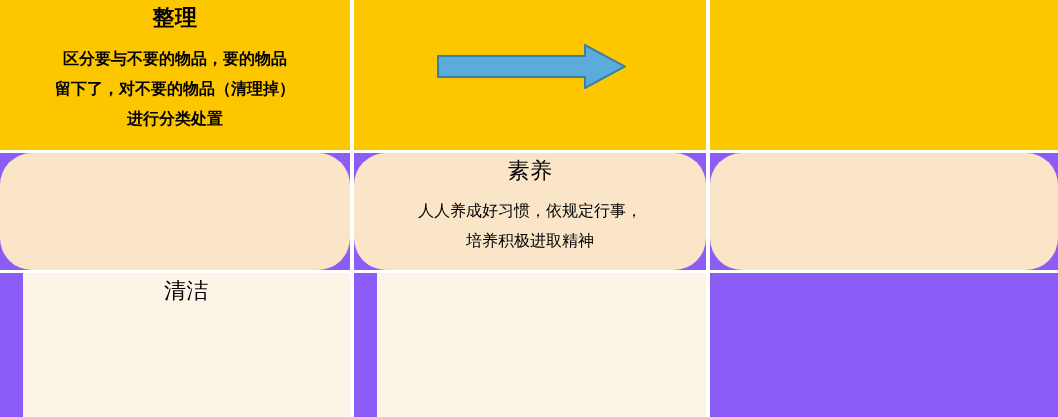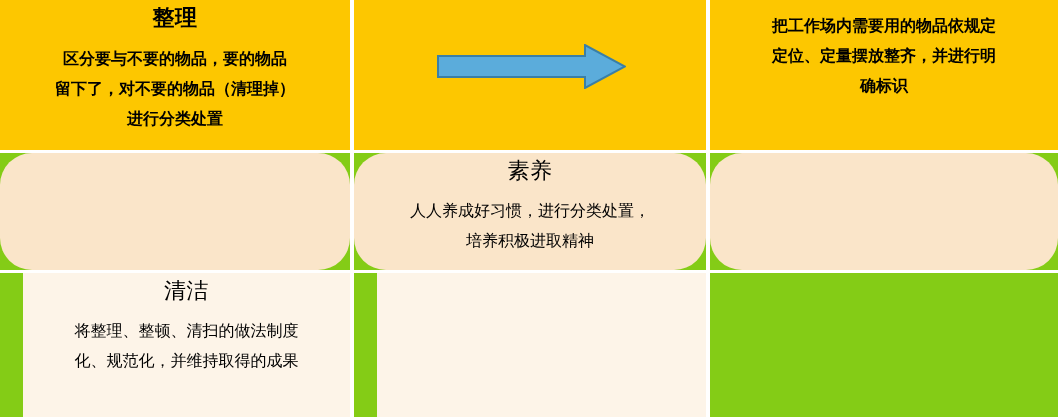--- a/index.html
+++ b/index.html
@@ -7,21 +7,21 @@
     padding: 0;
     background: #ffffff;
   }
   body {
     font-family: "Liberation Sans", "DejaVu Sans", sans-serif;
   }
   #board {
     position: relative;
     width: 1058px;
     height: 417px;
-    background: #84cc16;
+    background: #8b5cf6;
     overflow: hidden;
   }
   .grid {
     position: absolute;
     inset: 0;
     display: grid;
     grid-template-columns: 350px 4px 352px 4px 348px;
     grid-template-rows: 150px 3px 117px 3px 144px;
   }
   .cell {
@@ -104,63 +104,58 @@
         <svg width="189" height="45" viewBox="0 0 189 45" xmlns="http://www.w3.org/2000/svg">
           <polygon points="1,12 148,12 148,1 188,22.5 148,44 148,33 1,33" fill="#5BACDB" stroke="#3A7FA6" stroke-width="2" stroke-linejoin="miter"></polygon>
         </svg>
       </div>
     </div>
 
     <div class="gap"></div>
 
     <div class="cell bg-yellow r1">
       <div class="cell-inner">
-        <div class="body bold">把工作场内需要用的物品依规定
-定位、定量摆放整齐，并进行明
-确标识</div>
       </div>
     </div>
 
     <div class="gap"></div>
     <div class="gap"></div>
     <div class="gap"></div>
     <div class="gap"></div>
     <div class="gap"></div>
 
     <div class="cell bg-peach">
       
     </div>
 
     <div class="gap"></div>
 
     <div class="cell bg-peach r2c2">
       <div class="cell-inner">
         <div class="title">素养</div>
-        <div class="body">人人养成好习惯，进行分类处置，
+        <div class="body">人人养成好习惯，依规定行事，
 培养积极进取精神</div>
       </div>
     </div>
 
     <div class="gap"></div>
 
     <div class="cell bg-peach">
       
     </div>
 
     <div class="gap"></div>
     <div class="gap"></div>
     <div class="gap"></div>
     <div class="gap"></div>
     <div class="gap"></div>
 
     <div class="cell bg-cream r3">
       <div class="cell-inner">
         <div class="title">清洁</div>
-        <div class="body">将整理、整顿、清扫的做法制度
-化、规范化，并维持取得的成果</div>
       </div>
     </div>
 
     <div class="gap"></div>
 
     <div class="cell bg-cream">
       
     </div>
 
     <div class="gap"></div>

